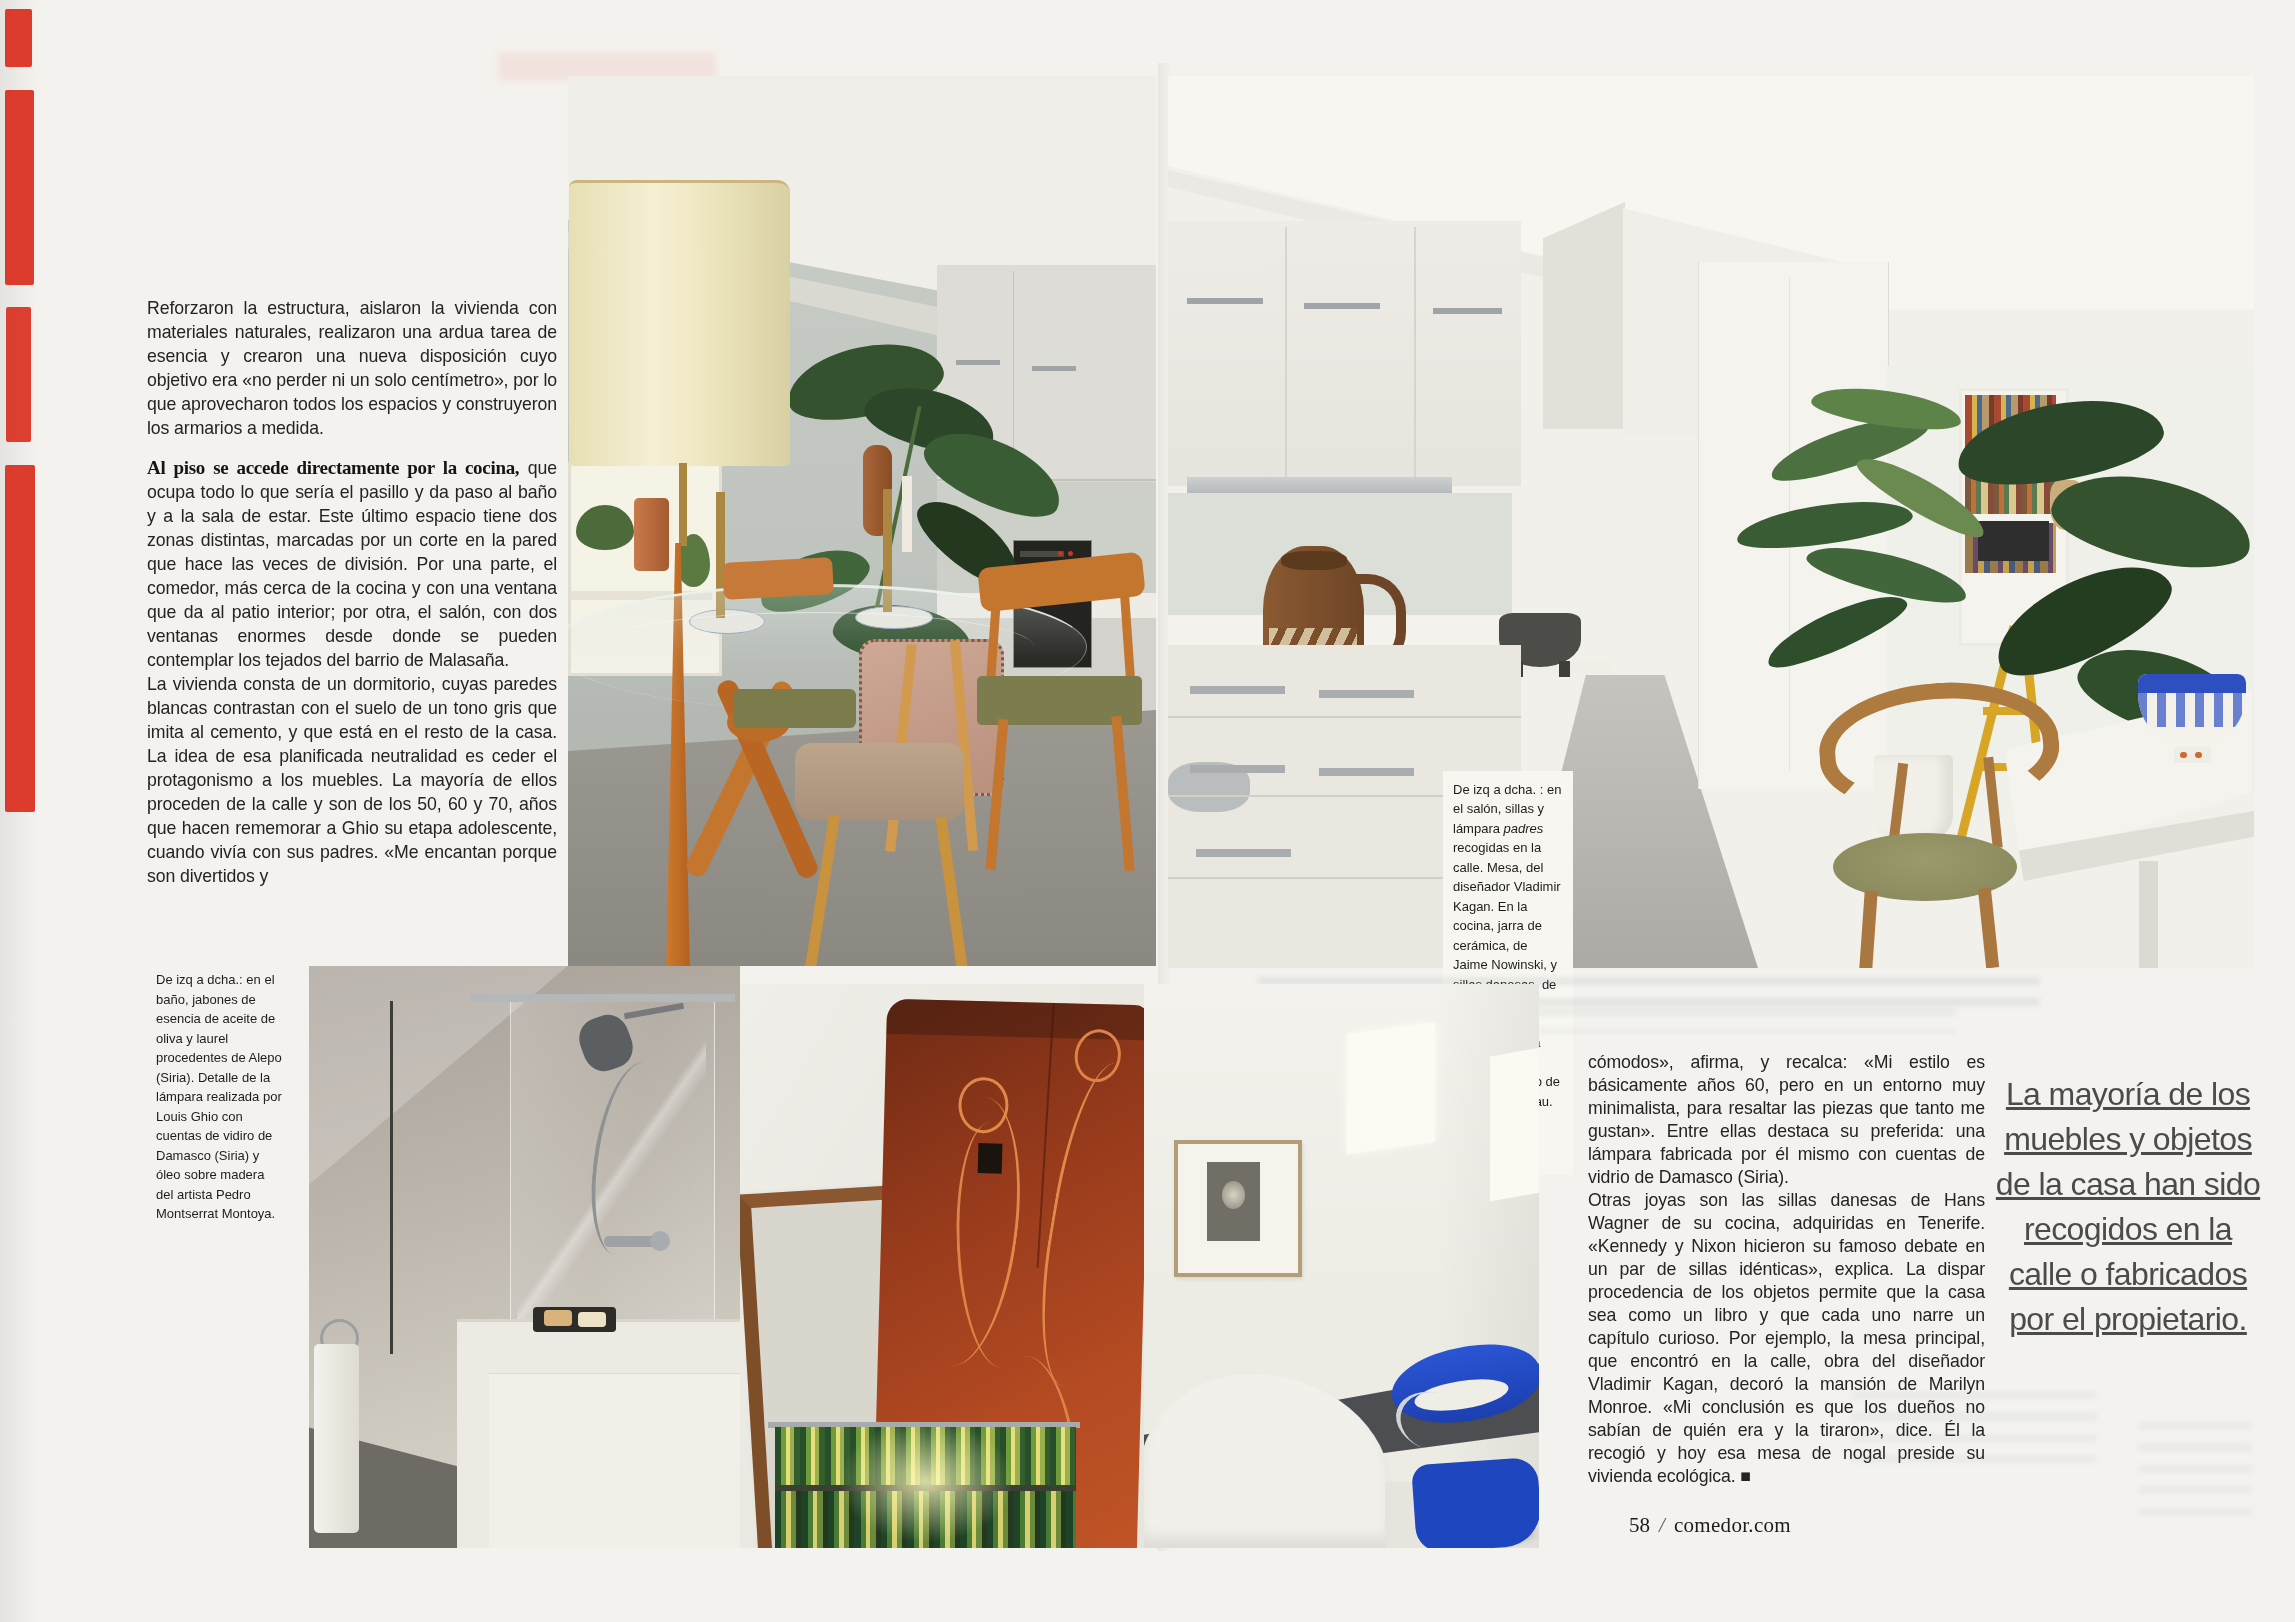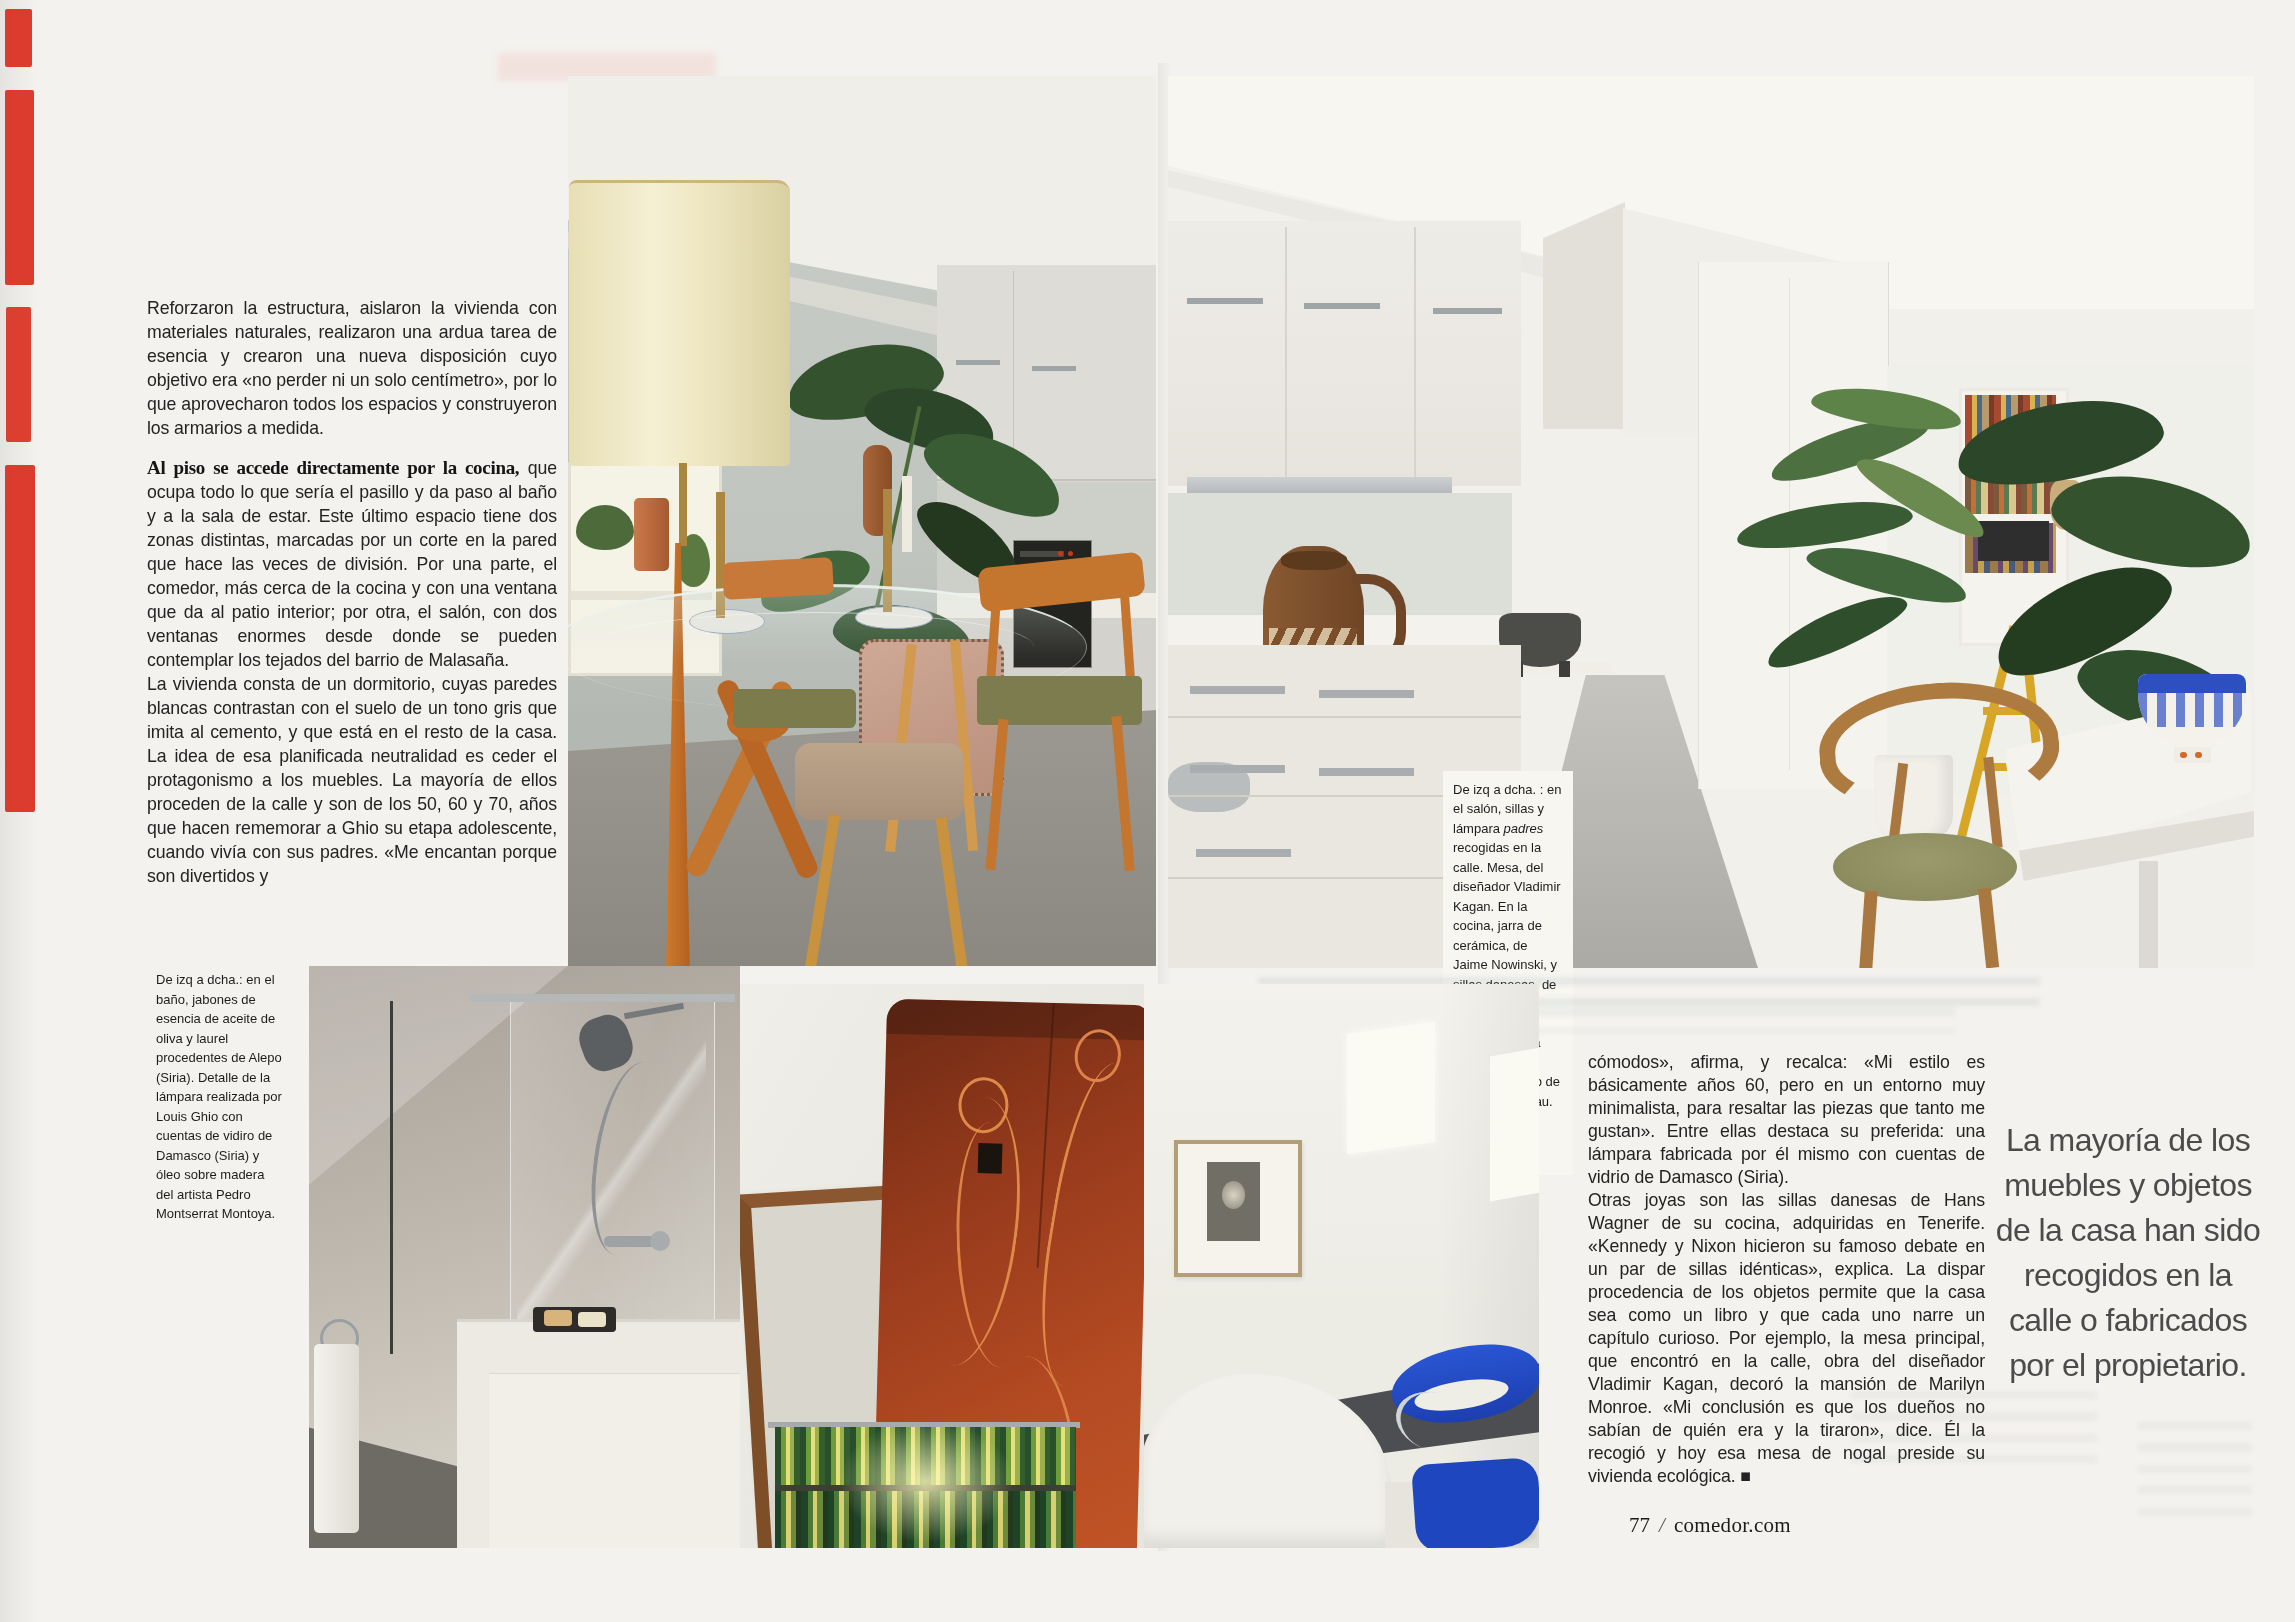--- a/index.html
+++ b/index.html
@@ -290,25 +290,25 @@
     <div class="abs" style="left:270px;top:397px;width:95px;height:28px;background:#eeede6;border-radius:50%;transform:rotate(-9deg);"></div>
     <div class="abs" style="left:251px;top:409px;width:76px;height:58px;border-left:5.7px solid #cfd4d6;border-radius:50%;transform:rotate(18deg);"></div>
     <div class="abs" style="left:270px;top:477px;width:126px;height:88px;background:#1e46be;border-radius:17.7px 25px 38px 25px;transform:rotate(-4deg);"></div>
   </div>
 
   <div class="bodycol" style="left:1588px;top:1051px;width:397px;line-height:23px;">
     <p class="flow">cómodos», afirma, y recalca: «Mi estilo es básicamente años 60, pero en un entorno muy minimalista, para resaltar las piezas que tanto me gustan». Entre ellas destaca su preferida: una lámpara fabricada por él mismo con cuentas de vidrio de Damasco (Siria).</p>
     <p class="flow">Otras joyas son las sillas danesas de Hans Wagner de su cocina, adquiridas en Tenerife. «Kennedy y Nixon hicieron su famoso debate en un par de sillas idénticas», explica. La dispar procedencia de los objetos permite que la casa sea como un libro y que cada uno narre un capítulo curioso. Por ejemplo, la mesa principal, que encontró en la calle, obra del diseñador Vladimir Kagan, decoró la mansión de Marilyn Monroe. «Mi conclusión es que los dueños no sabían de quién era y la tiraron», dice. Él la recogió y hoy esa mesa de nogal preside su vivienda ecológica. ■</p>
   </div>
 
-  <div class="pullquote" style="left:1992px;top:1118px;width:272px;">La mayoría de los muebles y objetos de la casa han sido recogidos en la calle o fabricados por el propietario.</div>
+  <div class="pullquote" style="left:1992px;top:1072px;width:272px;text-decoration:underline;">La mayoría de los muebles y objetos de la casa han sido recogidos en la calle o fabricados por el propietario.</div>
 
   <div class="ghosttext" style="left:1851px;top:1391px;width:246px;height:76px;opacity:.5;"></div>
   <div class="ghosttext" style="left:2138px;top:1422px;width:114px;height:107px;opacity:.5;"></div>
 
   <div class="footer" style="left:1629px;top:1514px;">
-    <span>77</span>
+    <span>58</span>
     <span style="font-style:italic;color:#5a5a5a;padding:0 3.8px;">/</span>
     <span class="site">comedor.com</span>
   </div>
 
 </div>
 
 
 </body></html>

